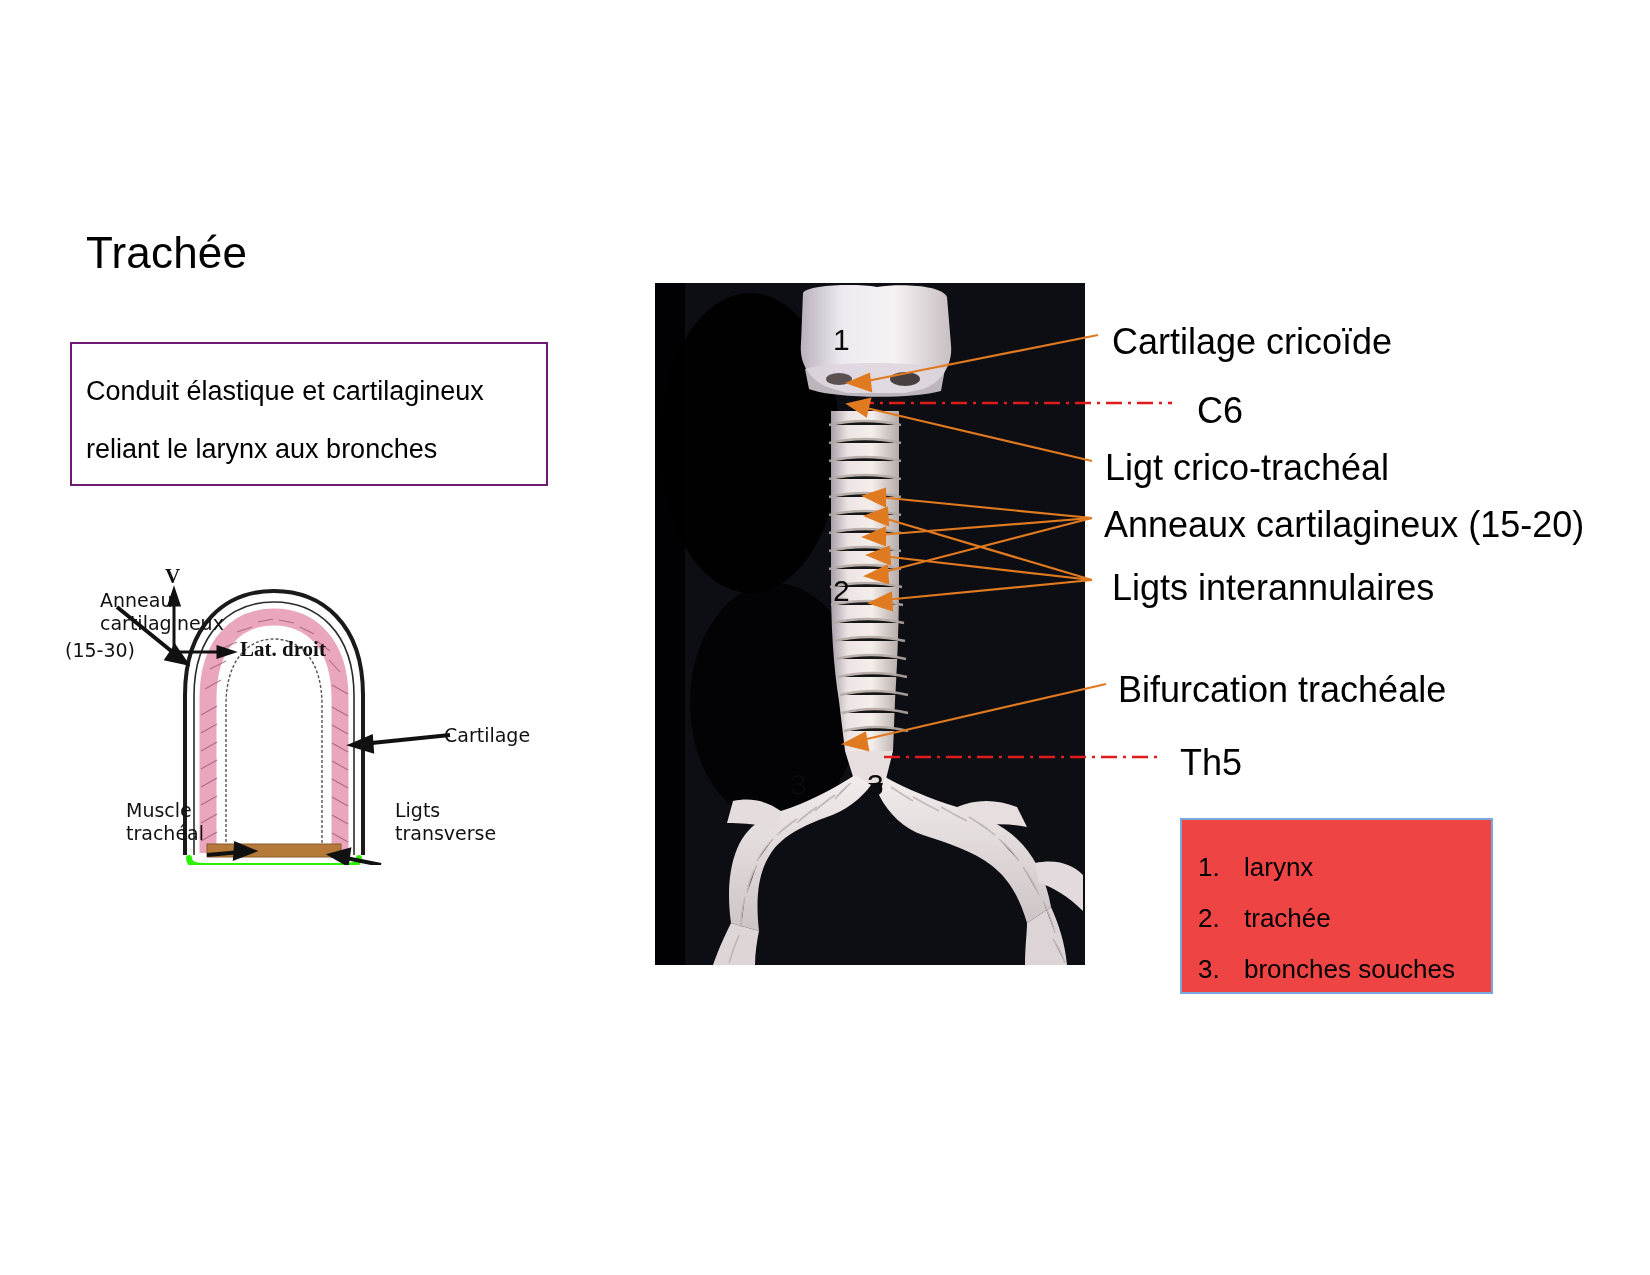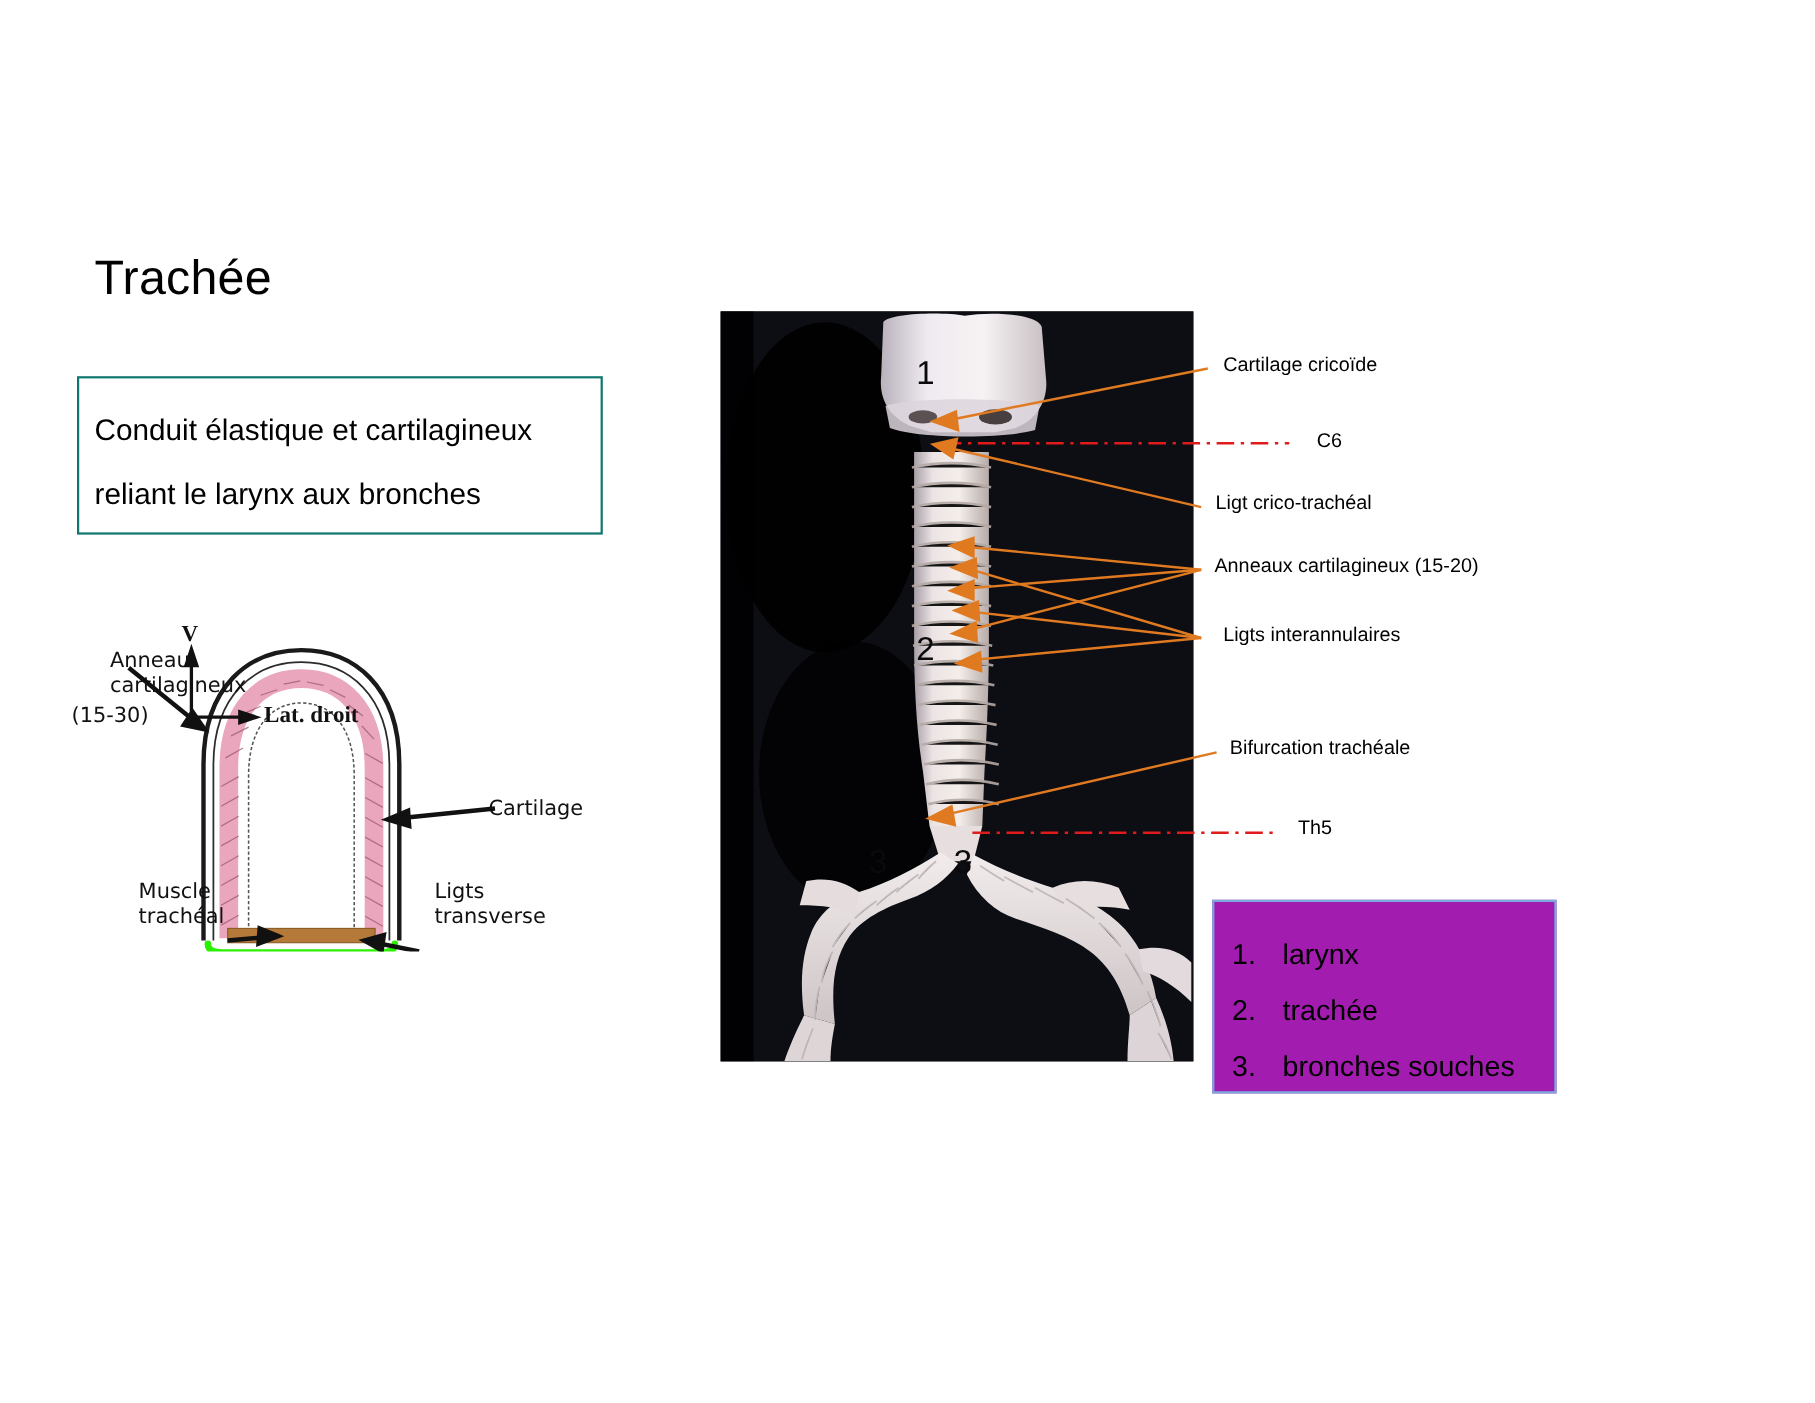--- a/index.html
+++ b/index.html
@@ -28,21 +28,21 @@
     white-space: nowrap;
   }
 
   
   #definition-box {
     position: absolute;
     left: 70px;
     top: 342px;
     width: 478px;
     height: 144px;
-    border: 2px solid #0f766e;
+    border: 2px solid #701a75;
     background: #ffffff;
     box-sizing: border-box;
     padding: 18px 14px 0 14px;
   }
   #definition-box .defline {
     font-size: 27px;
     line-height: 58px;
     white-space: nowrap;
     color: #000;
   }
@@ -87,43 +87,43 @@
     position: absolute;
     font-family: "Liberation Sans", sans-serif;
     font-size: 30px;
     color: #0a0a0a;
     z-index: 5;
   }
 
   
   .rlabel {
     position: absolute;
-    font-size: 18px;
+    font-size: 36px;
     color: #000;
     white-space: nowrap;
   }
 
   
   #leaders {
     position: absolute;
     left: 0; top: 0;
     width: 1650px; height: 1275px;
     pointer-events: none;
     z-index: 4;
   }
 
   
   #legend-box {
     position: absolute;
-    left: 1102px;
+    left: 1180px;
     top: 818px;
     width: 313px;
     height: 176px;
     border: 2px solid #7aa9dd;
-    background: #a21caf;
+    background: #ef4444;
     box-sizing: border-box;
     padding: 22px 0 0 16px;
   }
   #legend-box .legend-item {
     font-size: 26px;
     line-height: 51px;
     white-space: nowrap;
     color: #000;
   }
   #legend-box .legend-num {

